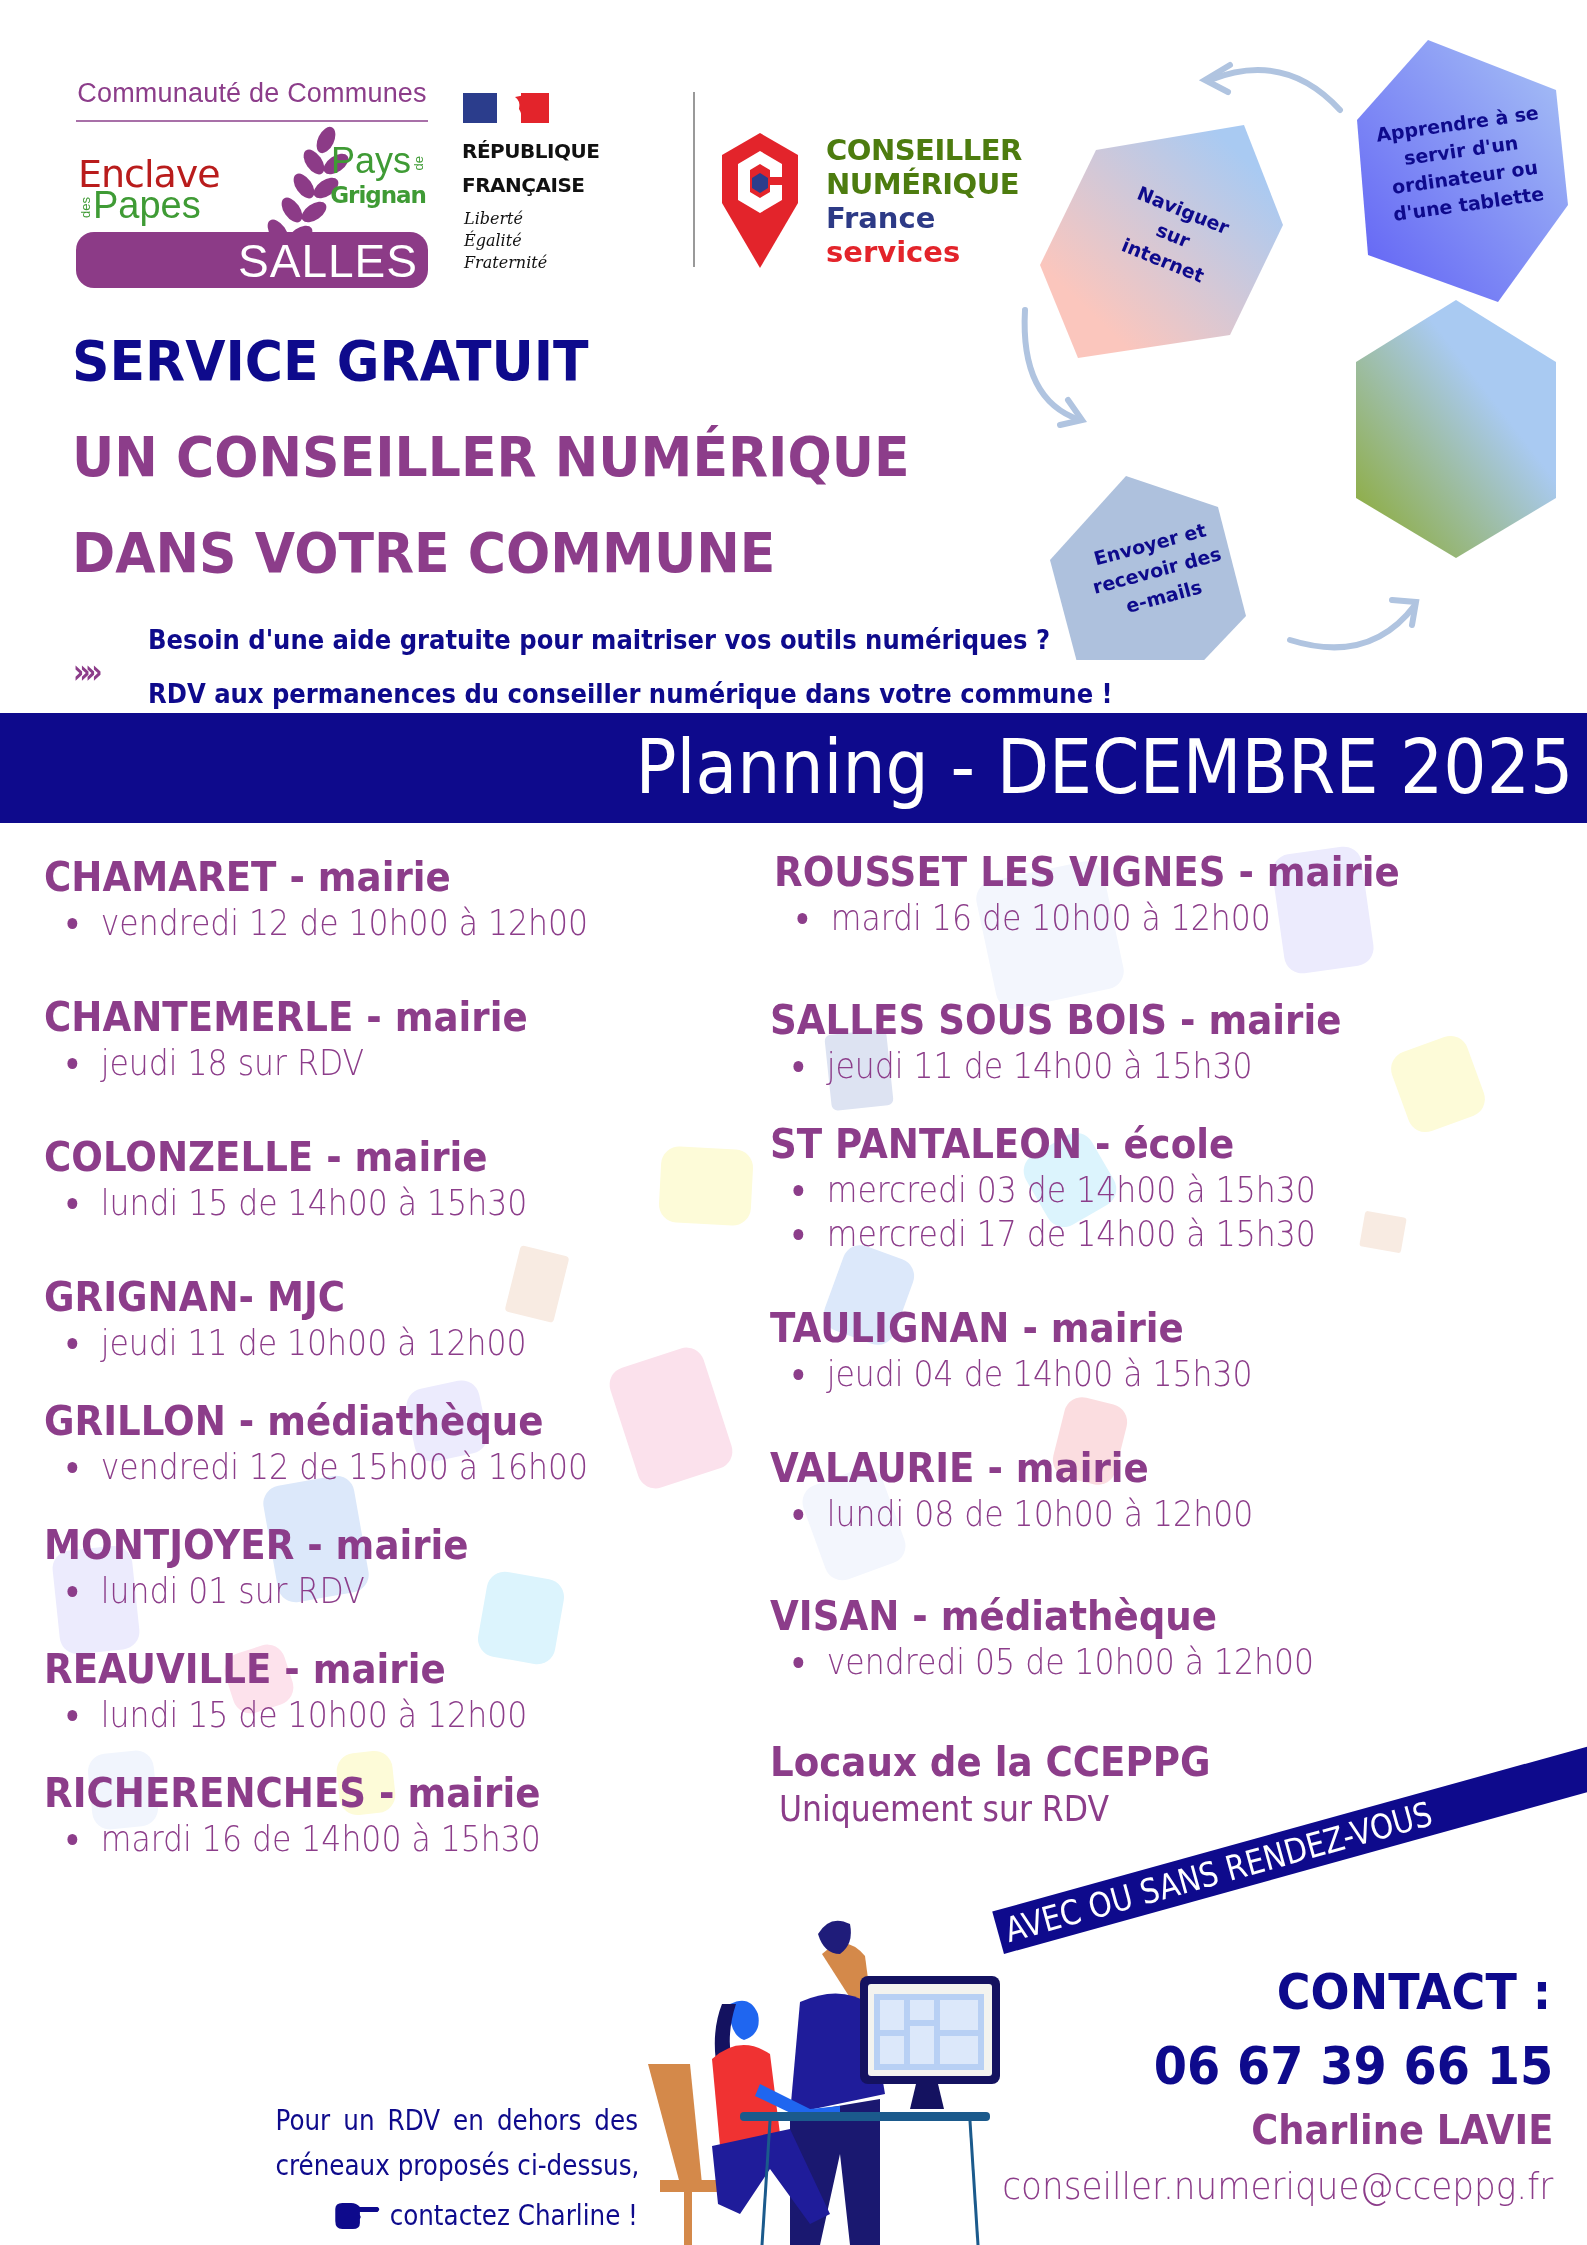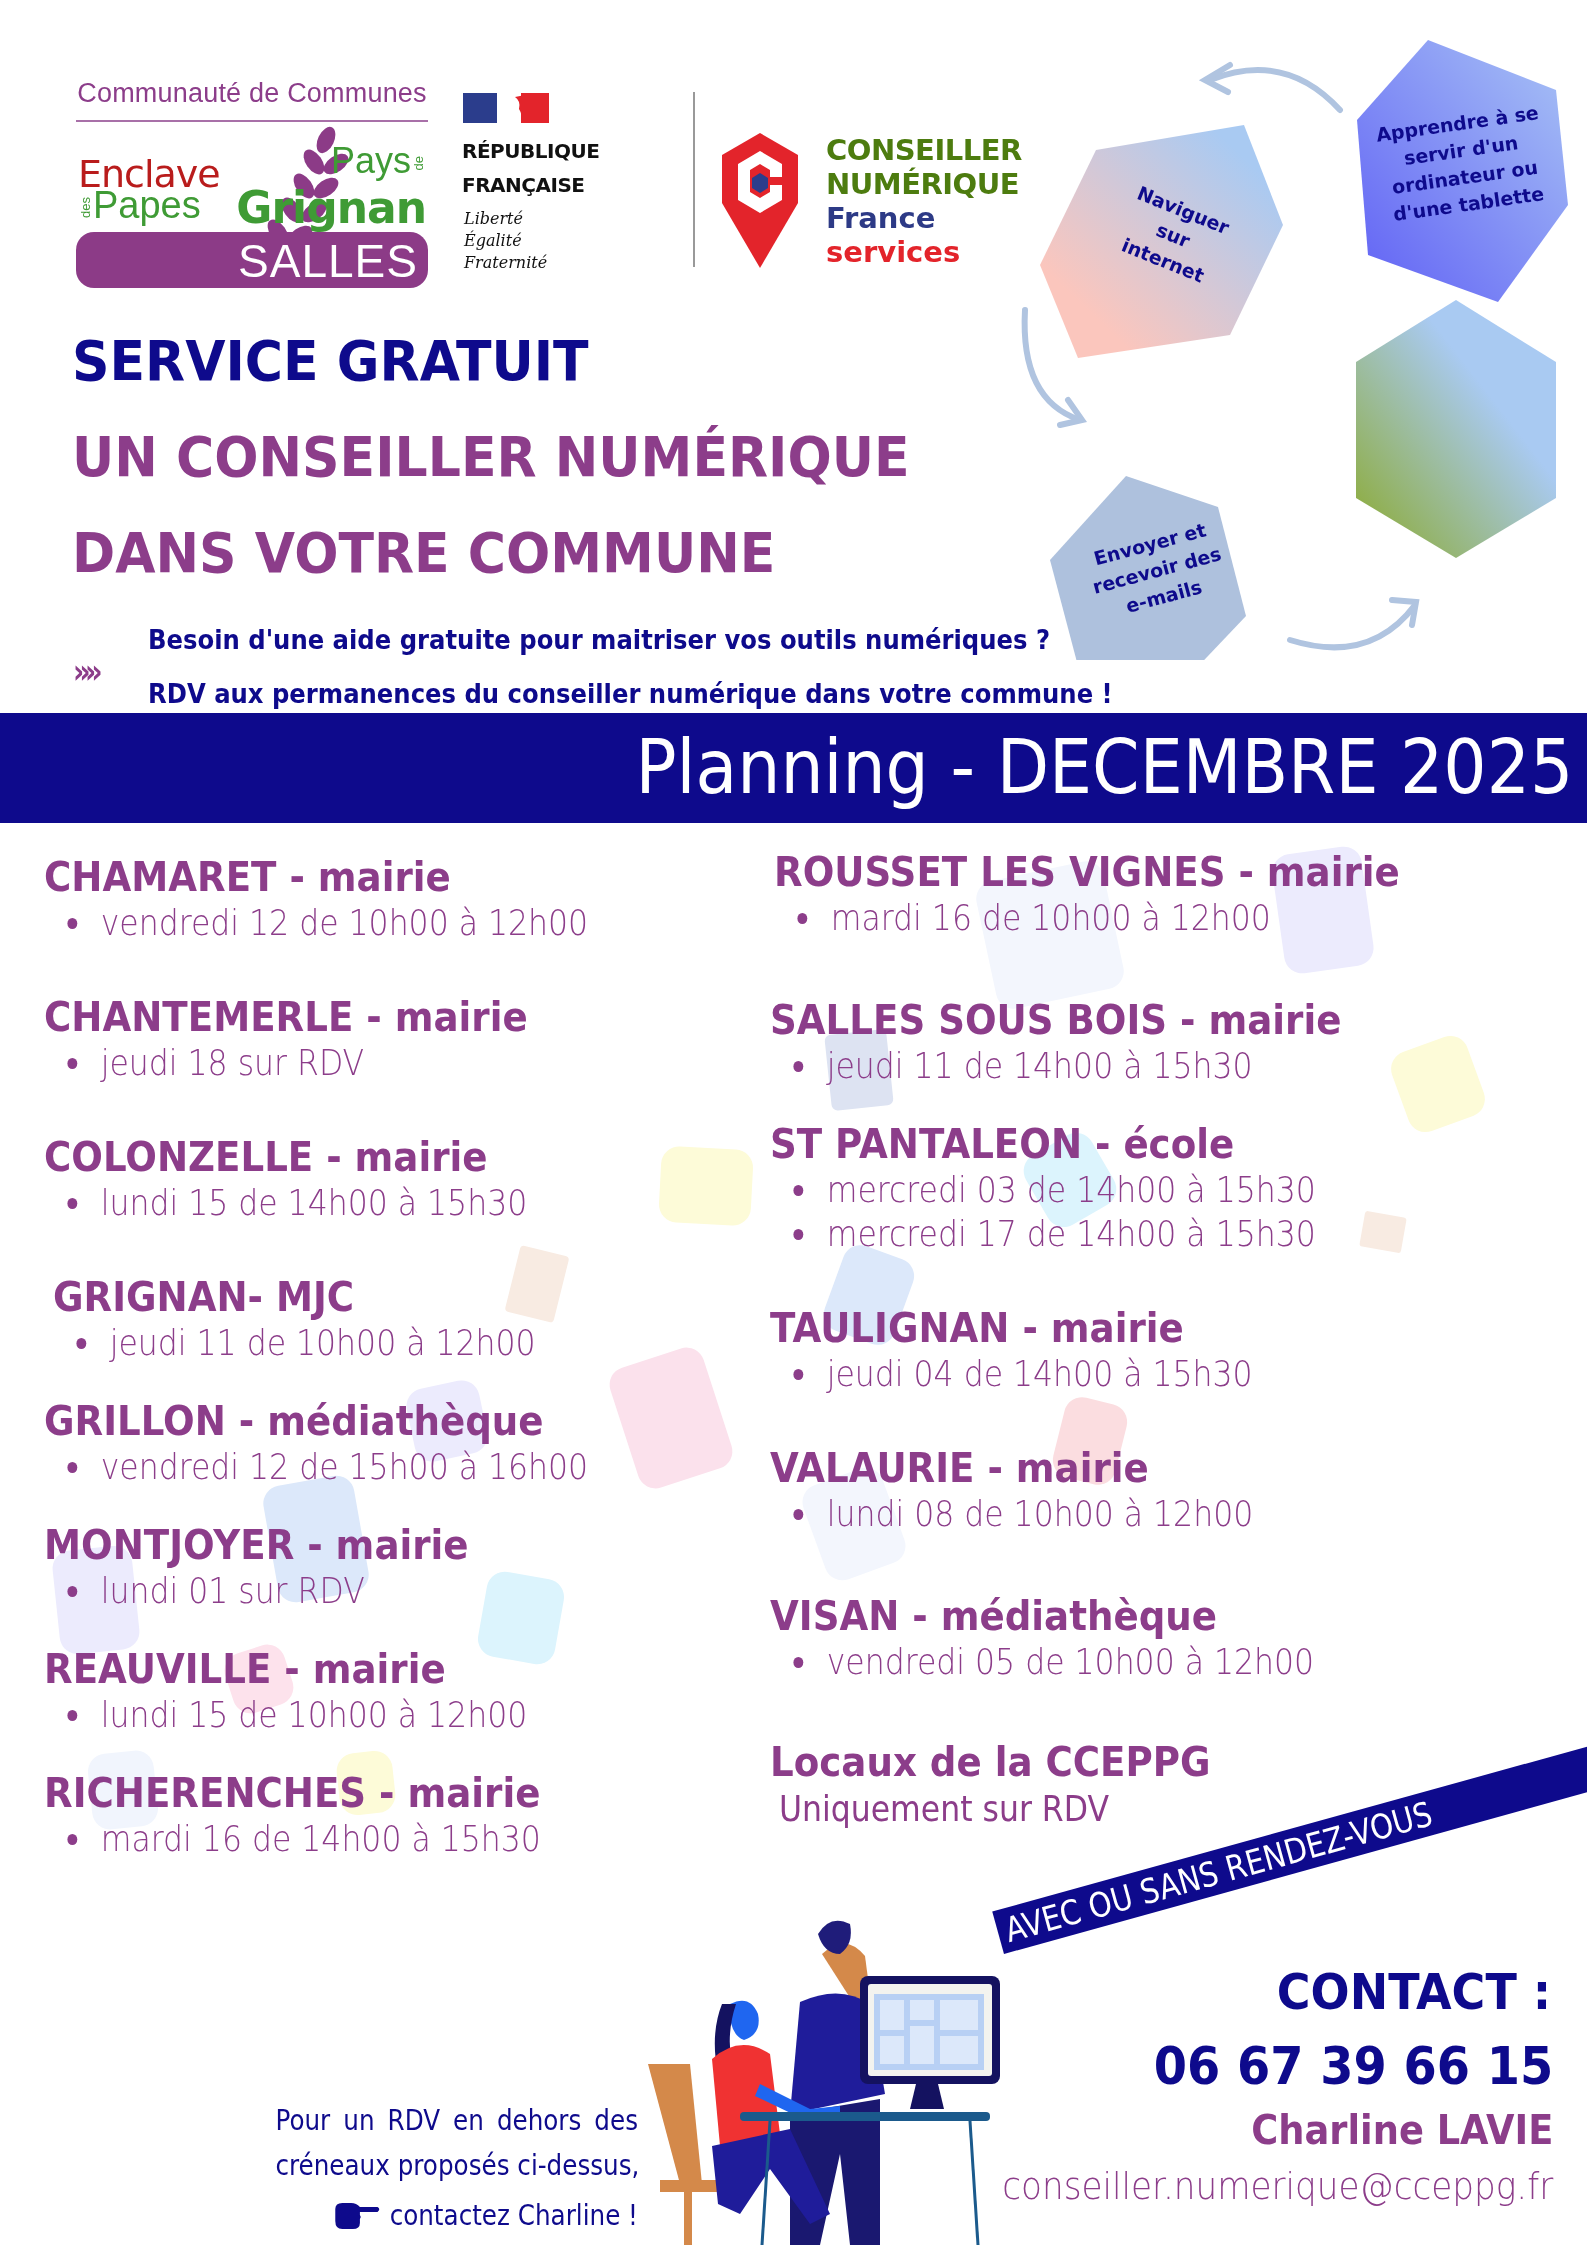--- a/index.html
+++ b/index.html
@@ -8,21 +8,21 @@
   .abs { position: absolute; }
 
   
   .cc-logo { left: 76px; top: 78px; width: 352px; height: 210px; }
   .cc-top { left: 0; top: 0; width: 352px; text-align: center; color: #8c3d8a; font-family: "Liberation Sans", sans-serif; font-size: 27px; letter-spacing: 0.2px; }
   .cc-rule { left: 0; top: 42px; width: 352px; height: 2px; background: #a870a8; }
   .cc-enclave { left: 2px; top: 74px; color: #b91c1c; font-family: "DejaVu Sans", sans-serif; font-weight: normal; font-size: 38px; letter-spacing: -1px; }
   .cc-papes { left: 2px; top: 106px; color: #3f9b35; font-family: "Liberation Sans", sans-serif; font-size: 38px; }
   .cc-papes small { font-size: 13px; writing-mode: vertical-rl; transform: rotate(180deg); display: inline-block; vertical-align: middle; }
   .cc-pays { right: 2px; top: 62px; color: #3f9b35; font-family: "Liberation Sans", sans-serif; font-size: 36px; }
-  .cc-grignan { right: 2px; top: 104px; color: #3f9b35; font-family: "DejaVu Sans", sans-serif; font-weight: bold; font-size: 44px; letter-spacing: -1px; }
+  .cc-grignan { right: 2px; top: 104px; color: #3f9b35; font-family: "DejaVu Sans", sans-serif; font-weight: bold; font-size: 23px; letter-spacing: -1px; }
   .cc-pill { left: 0; top: 154px; width: 352px; height: 56px; background: #8c3b87; border-radius: 18px; }
   .cc-pill-text { right: 10px; top: 156px; color: #fff; font-family: "Liberation Sans", sans-serif; font-size: 46px; letter-spacing: 1px; }
   .cc-branch { left: 110px; top: 48px; width: 200px; height: 170px; }
 
   .rf-logo { left: 462px; top: 90px; width: 220px; height: 190px; }
   .rf-flag { left: 1px; top: 3px; width: 86px; height: 30px; }
   .rf-title { left: 0; top: 44px; color: #111; font-family: "DejaVu Sans", sans-serif; font-weight: bold; font-size: 20px; line-height: 34px; letter-spacing: -0.5px; }
   .rf-motto { left: 2px; top: 118px; color: #111; font-family: "DejaVu Serif", serif; font-style: italic; font-size: 16px; line-height: 22px; }
   .rf-divider { left: 693px; top: 92px; width: 2px; height: 175px; background: #999; }
 
@@ -235,21 +235,21 @@
       <span>jeudi 18 sur RDV</span>
     </div>
 </div>
 <div class="venue" style="left:44px;top:1133px;">
   <div class="venue-name">COLONZELLE - mairie</div>
   <div class="slot">
       <span class="bullet"></span>
       <span>lundi 15 de 14h00 à 15h30</span>
     </div>
 </div>
-<div class="venue" style="left:53px;top:1273px;">
+<div class="venue" style="left:44px;top:1273px;">
   <div class="venue-name">GRIGNAN- MJC</div>
   <div class="slot">
       <span class="bullet"></span>
       <span>jeudi 11 de 10h00 à 12h00</span>
     </div>
 </div>
 <div class="venue" style="left:44px;top:1397px;">
   <div class="venue-name">GRILLON - médiathèque</div>
   <div class="slot">
       <span class="bullet"></span>

